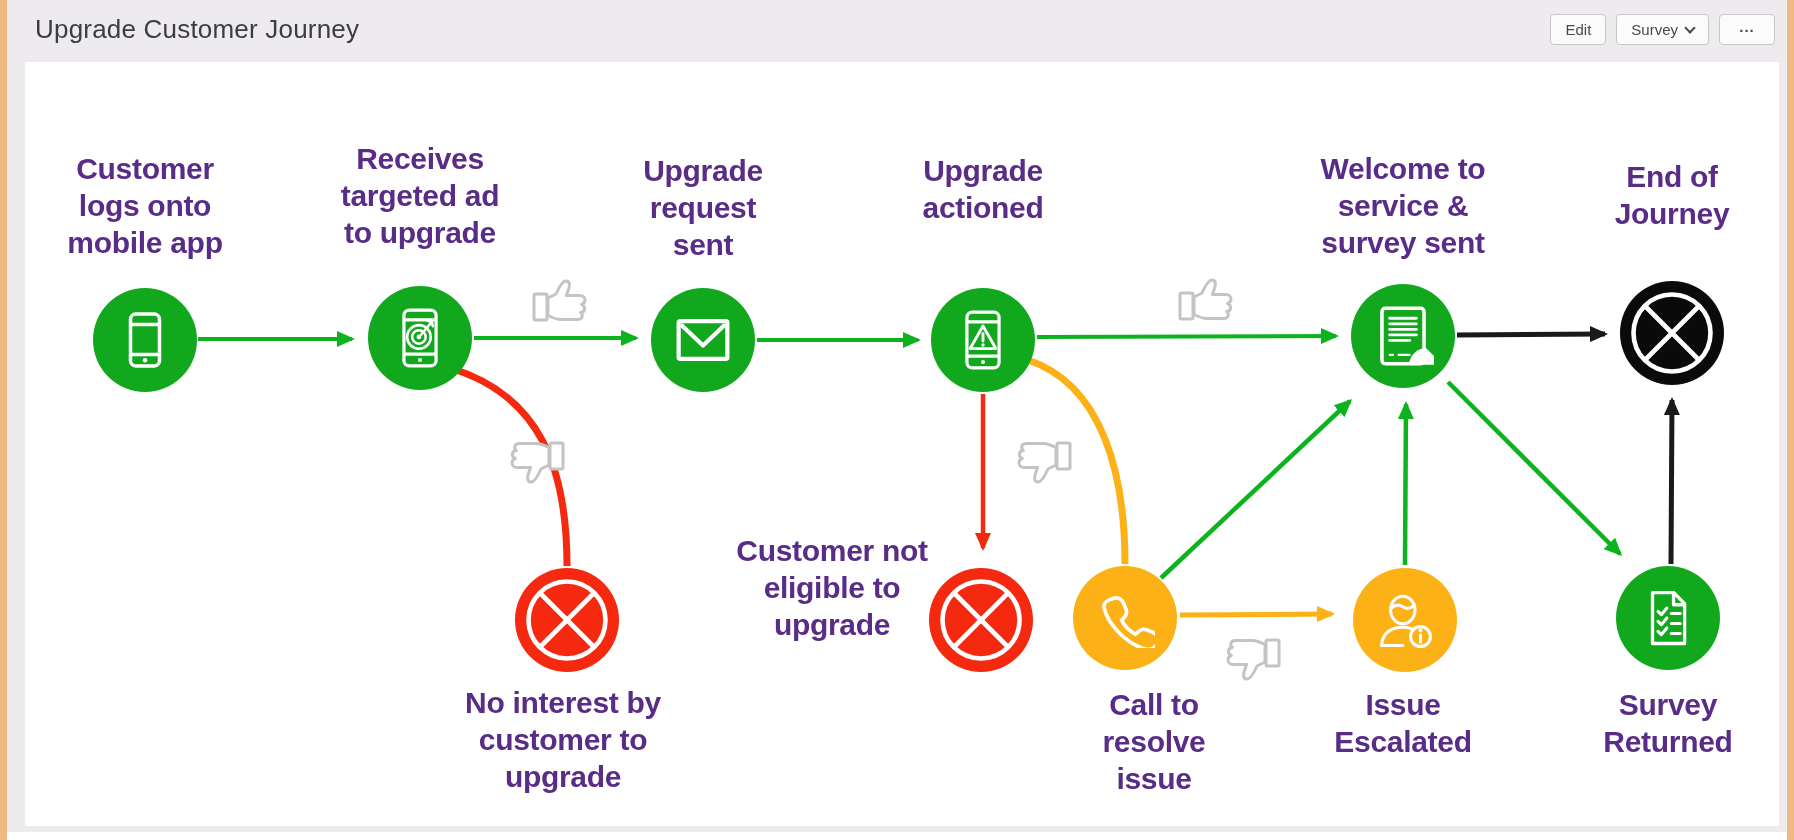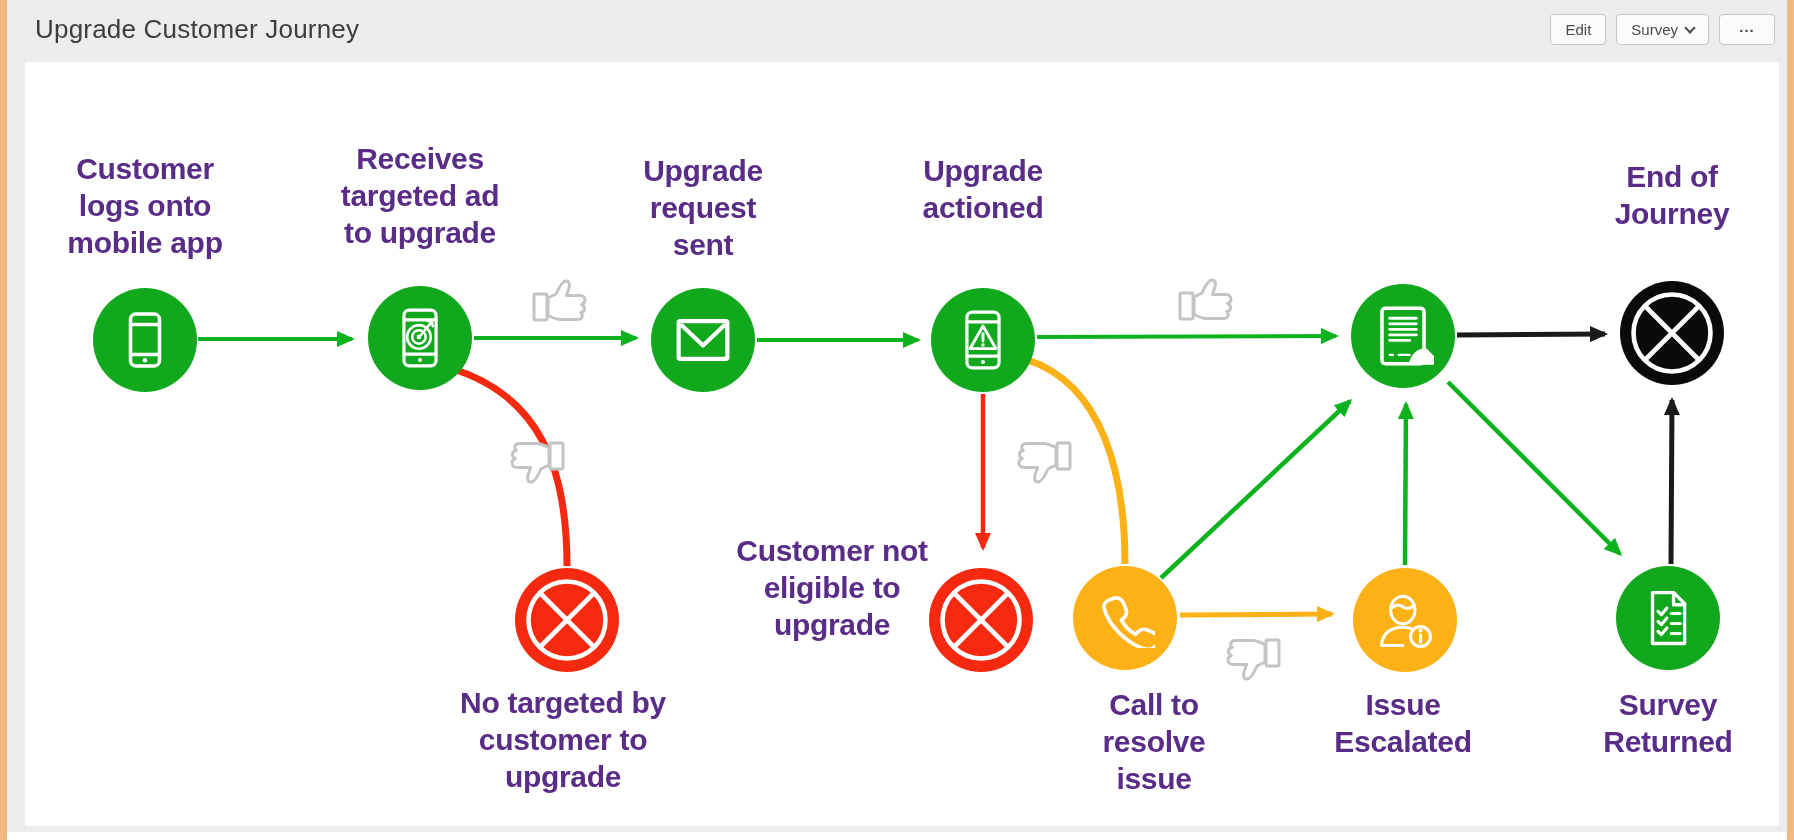--- a/index.html
+++ b/index.html
@@ -301,23 +301,26 @@
 logs onto
 mobile app</div>
   <div class="node-label" style="left:280px; top:140px;">Receives
 targeted ad
 to upgrade</div>
   <div class="node-label" style="left:563px; top:152px;">Upgrade
 request
 sent</div>
   <div class="node-label" style="left:843px; top:152px;">Upgrade
 actioned</div>
+  <div class="node-label" style="left:1263px;top:150px;">Welcome to
+service &amp;
+survey sent</div>
   <div class="node-label" style="left:1532px;top:158px;">End of
 Journey</div>
-  <div class="node-label" style="left:423px; top:684px;">No targeted by
+  <div class="node-label" style="left:423px; top:684px;">No interest by
 customer to
 upgrade</div>
   <div class="node-label" style="left:692px; top:532px;">Customer not
 eligible to
 upgrade</div>
   <div class="node-label" style="left:1014px; top:686px;">Call to
 resolve
 issue</div>
   <div class="node-label" style="left:1263px;top:686px;">Issue
 Escalated</div>

